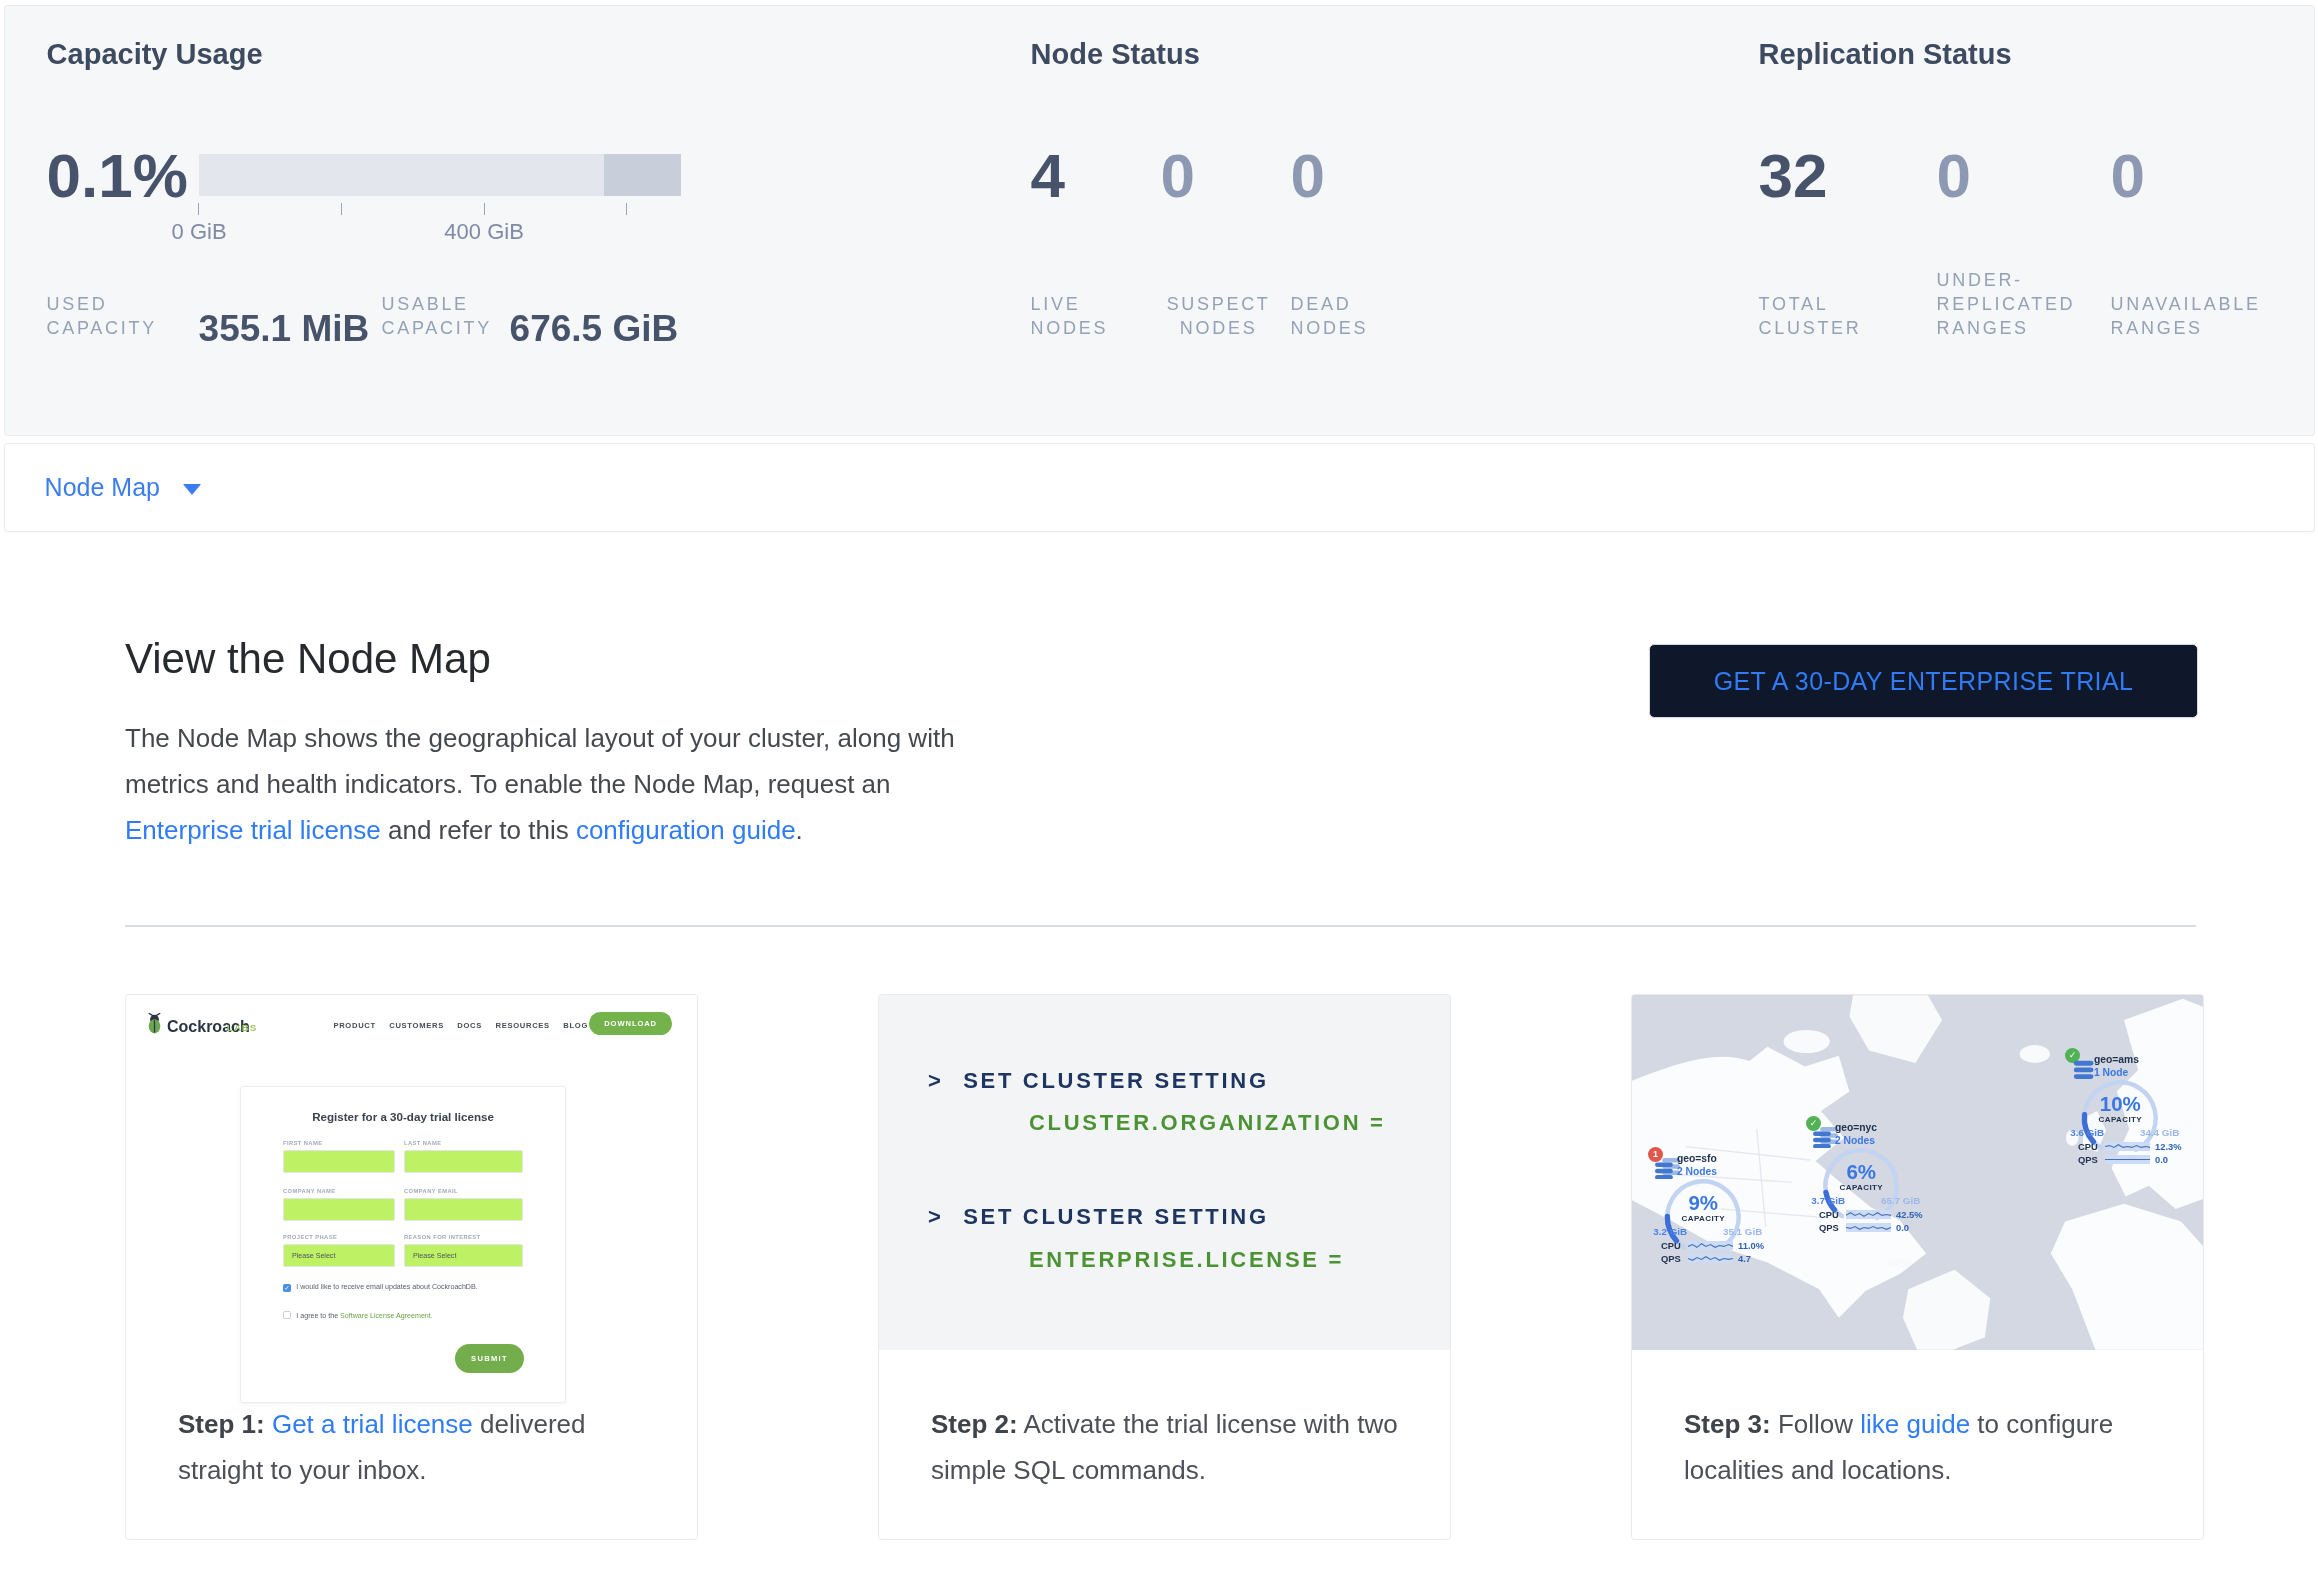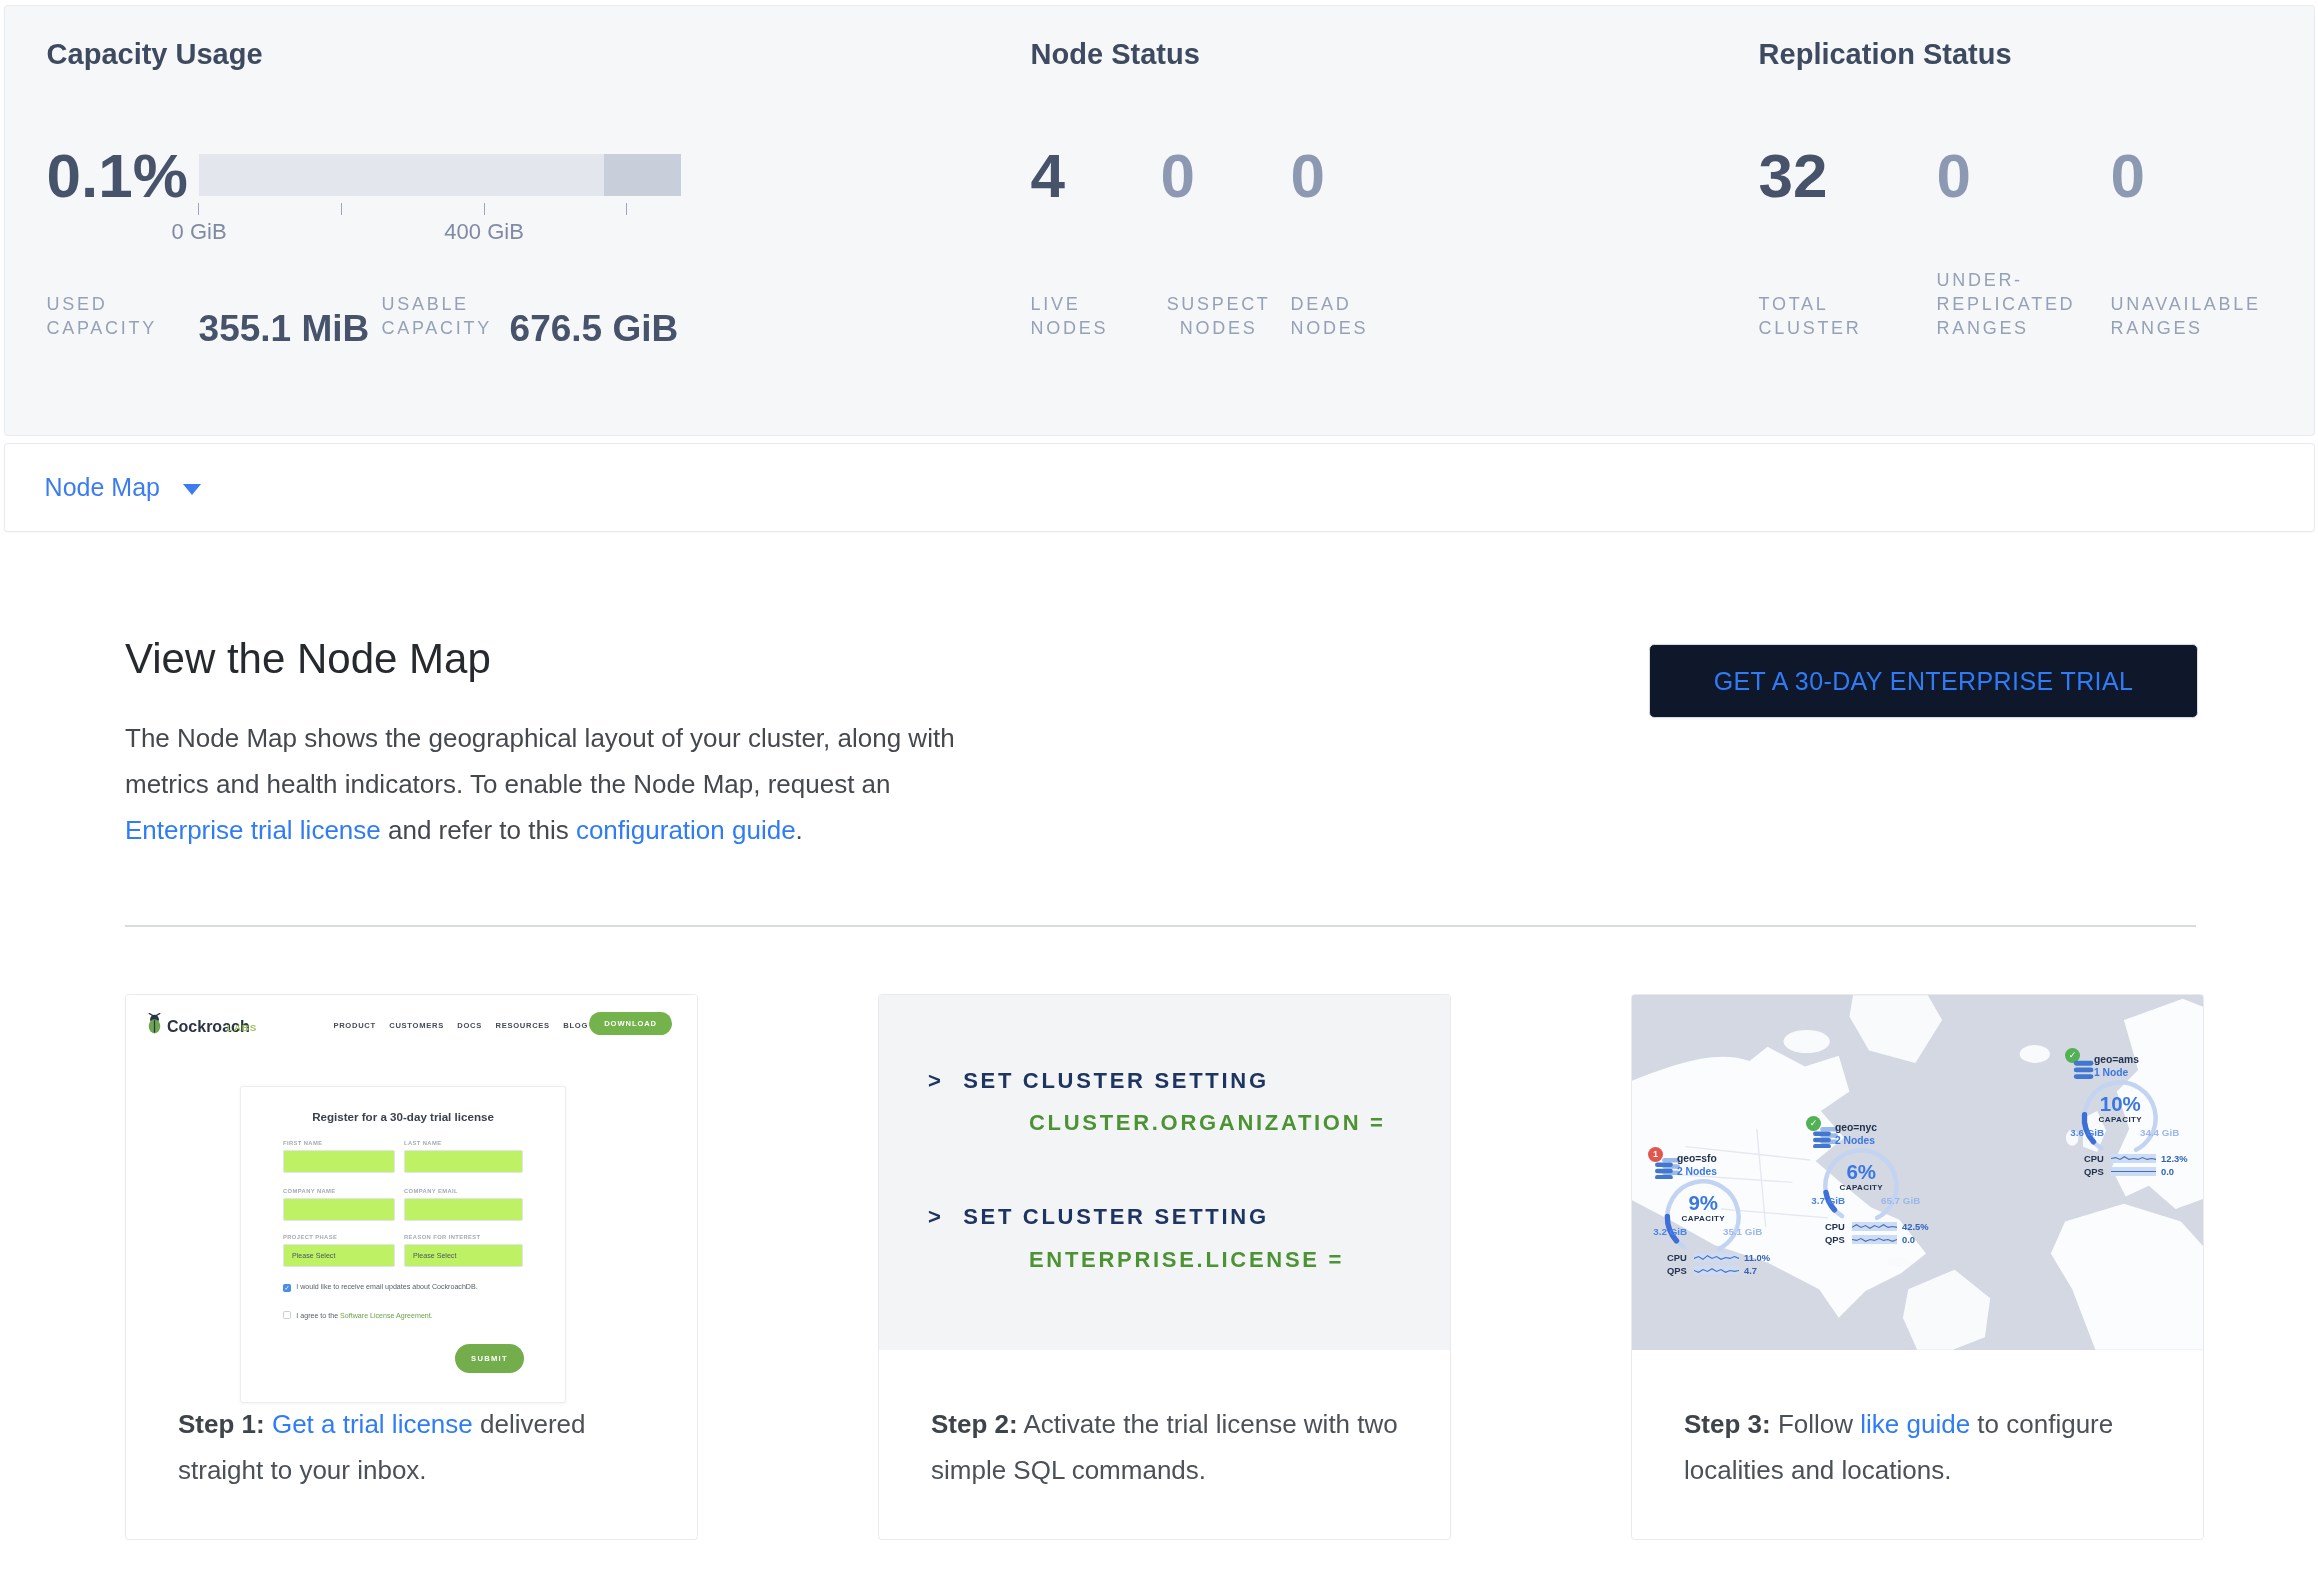--- a/index.html
+++ b/index.html
@@ -93,21 +93,21 @@
   .cl-badge.ok { background:#52b154; }
   .cl-geo { position:absolute; left:29px; top:6.2px; font-size:10.3px; font-weight:700; color:#22324f; }
   .cl-nodes { position:absolute; left:29px; top:19px; font-size:10.3px; font-weight:700; color:#3b77e3; }
   .cl-gauge { position:absolute; left:14.3px; top:28.5px; width:82px; height:82px; }
   .cl-pct { position:absolute; left:14.3px; top:44px; width:82px; text-align:center;
     font-size:20.5px; font-weight:700; color:#3b77e3; }
   .cl-capacity { position:absolute; left:14.3px; top:67px; width:82px; text-align:center;
     font-size:8px; font-weight:700; letter-spacing:0.4px; color:#22324f; }
   .cl-min { position:absolute; left:5.3px; top:79px; font-size:9.8px; font-weight:700; color:#4a82e8; }
   .cl-max { position:absolute; left:75px; top:79px; font-size:9.8px; font-weight:700; color:#9cb7ea; }
-  .cl-row { position:absolute; left:19px; width:125px; height:10.7px;margin-top:12px; }
+  .cl-row { position:absolute; left:13px; width:125px; height:10.7px; }
   .cl-row.cpu { top:93px; } .cl-row.qps { top:106px; }
   .cl-metric-label { position:absolute; left:0; top:0; font-size:9.4px; font-weight:700; color:#22324f; }
   .cl-spark { position:absolute; left:27px; top:0.9px; }
   .cl-metric-val { position:absolute; left:77px; top:0; font-size:9.4px; font-weight:700; color:#2f62b8; }
 </style>
 </head>
 <body>
 
 <div class="stats-strip">
 

